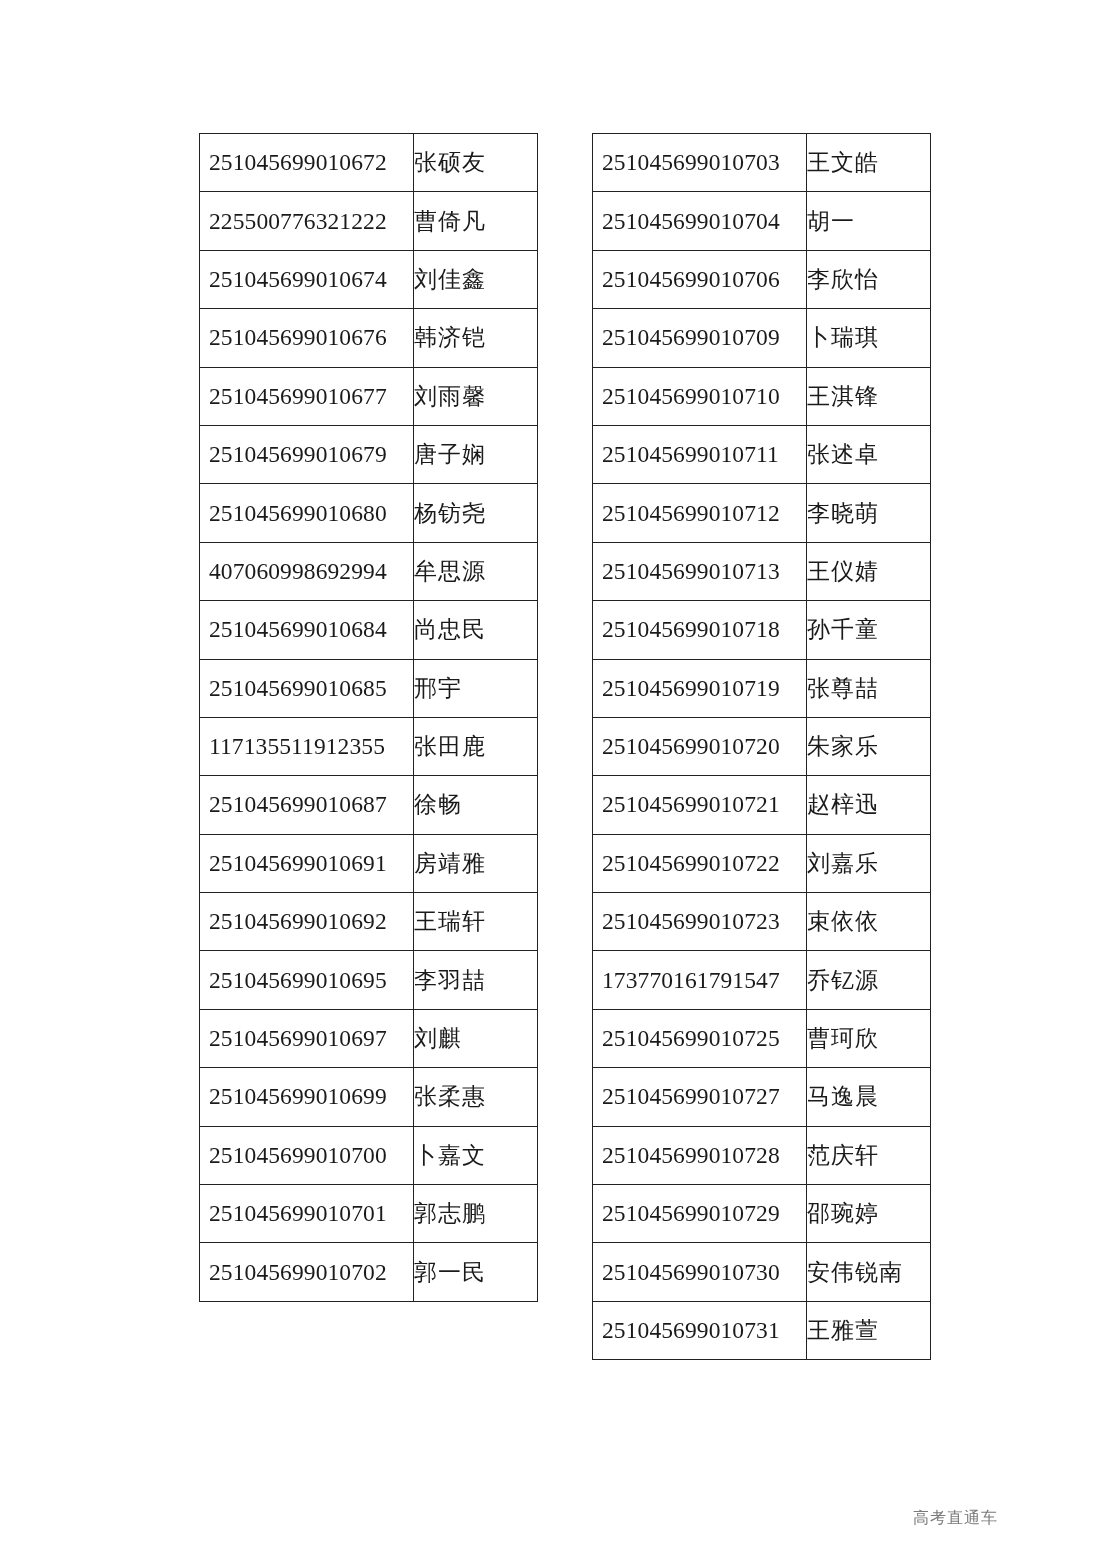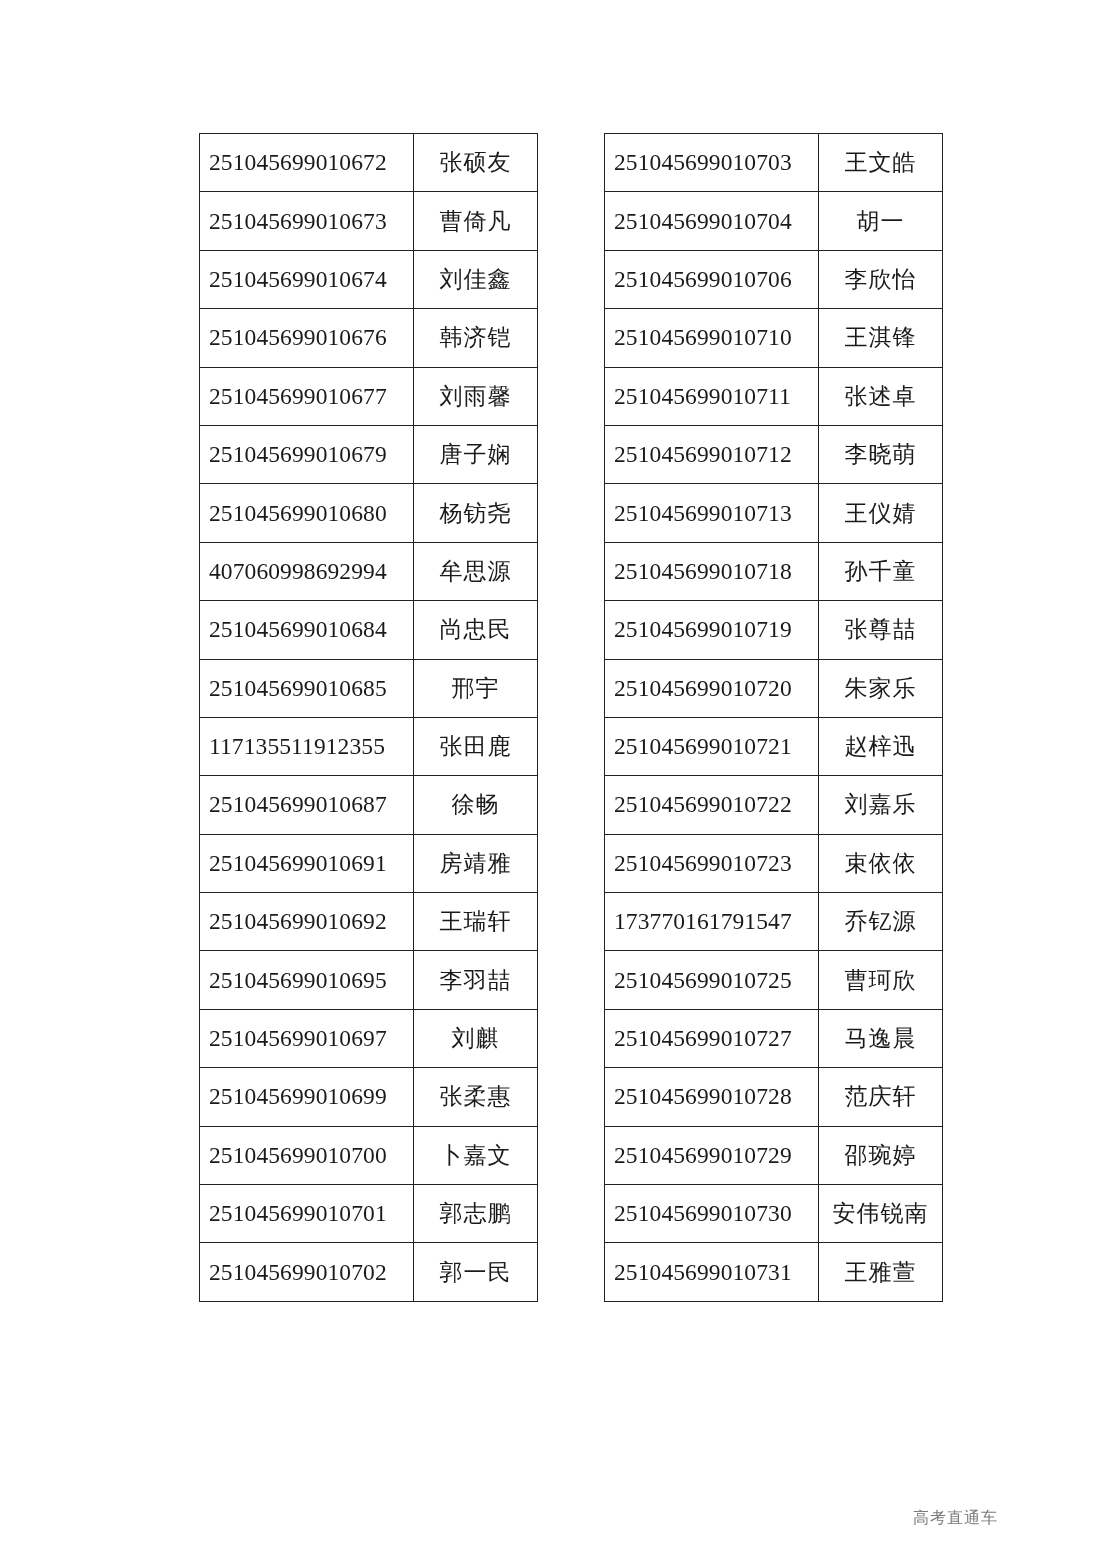--- a/index.html
+++ b/index.html
@@ -16,40 +16,40 @@
       color: #1a1a1a;
     }
     .roster-table {
       position: absolute;
       top: 133px;
       border-collapse: collapse;
       table-layout: fixed;
       margin-left: 20px;
     }
     .roster-table.left { left: 179px; }
-    .roster-table.right { left: 584px; }
+    .roster-table.right { left: 572px; }
     .roster-table td {
       border: 1.3px solid #222;
       height: 57.4px;
       padding: 0;
       vertical-align: middle;
       white-space: nowrap;
       overflow: hidden;
     }
     .roster-table td.id-cell {
       width: 214px;
       font-family: "Liberation Serif", "DejaVu Serif", serif;
       font-size: 23.5px;
       padding-left: 9px;
       box-sizing: border-box;
       letter-spacing: 0.1px;
     }
     .roster-table td.name-cell {
       width: 123px;
-      text-align: center;
+      text-align: left;
       font-family: "DejaVu Sans", "Liberation Sans", sans-serif;
       font-size: 23px;
       letter-spacing: 1px;
     }
     .watermark {
       position: absolute;
       left: 913px;
       top: 1508px;
       font-family: "DejaVu Sans", "Liberation Sans", sans-serif;
       font-size: 16px;
@@ -60,21 +60,21 @@
 </head>
 <body>
 
 <table class="roster-table left">
   <tbody id="tbody-left">
       <tr>
         <td class="id-cell">251045699010672</td>
         <td class="name-cell">张硕友</td>
       </tr>
       <tr>
-        <td class="id-cell">251045699010673</td>
+        <td class="id-cell">225500776321222</td>
         <td class="name-cell">曹倚凡</td>
       </tr>
       <tr>
         <td class="id-cell">251045699010674</td>
         <td class="name-cell">刘佳鑫</td>
       </tr>
       <tr>
         <td class="id-cell">251045699010676</td>
         <td class="name-cell">韩济铠</td>
       </tr>
@@ -153,20 +153,24 @@
       </tr>
       <tr>
         <td class="id-cell">251045699010704</td>
         <td class="name-cell">胡一</td>
       </tr>
       <tr>
         <td class="id-cell">251045699010706</td>
         <td class="name-cell">李欣怡</td>
       </tr>
       <tr>
+        <td class="id-cell">251045699010709</td>
+        <td class="name-cell">卜瑞琪</td>
+      </tr>
+      <tr>
         <td class="id-cell">251045699010710</td>
         <td class="name-cell">王淇锋</td>
       </tr>
       <tr>
         <td class="id-cell">251045699010711</td>
         <td class="name-cell">张述卓</td>
       </tr>
       <tr>
         <td class="id-cell">251045699010712</td>
         <td class="name-cell">李晓萌</td>

